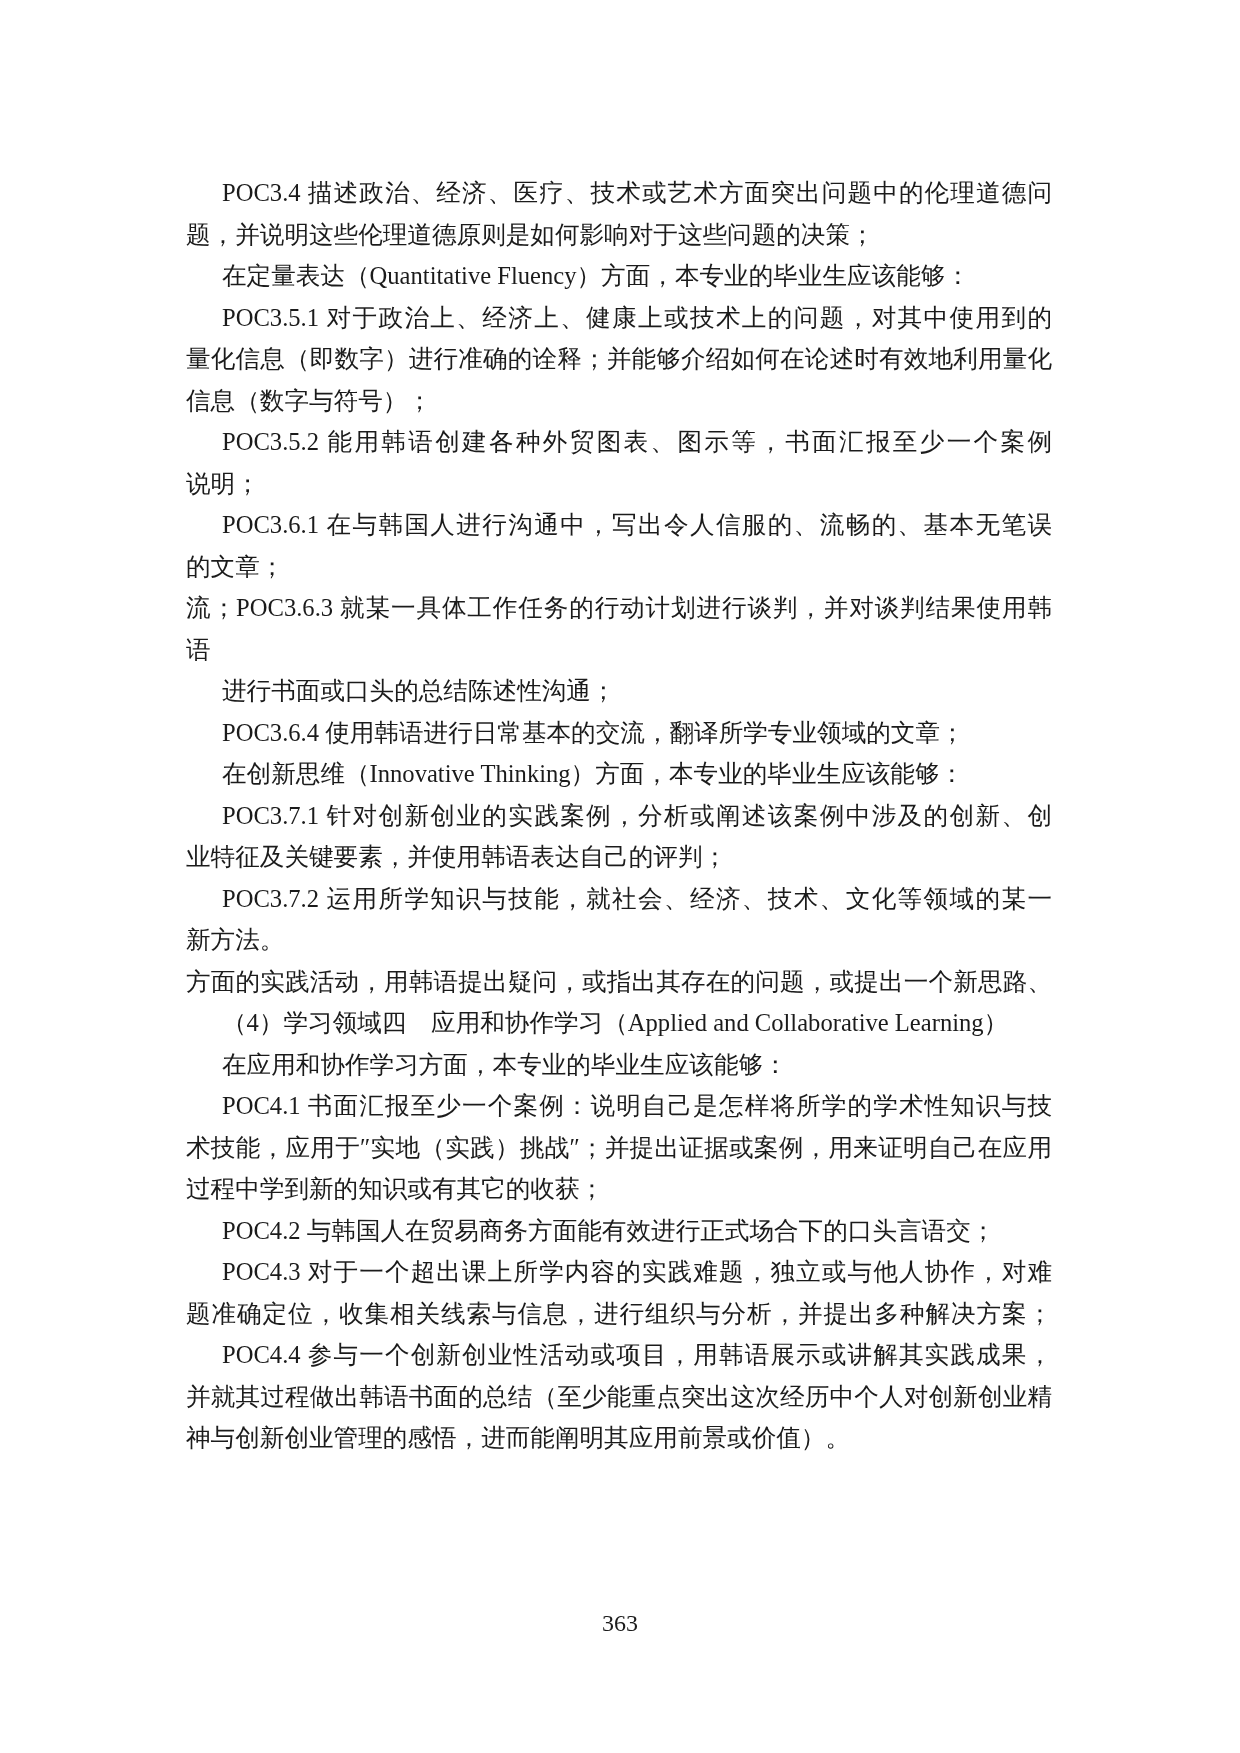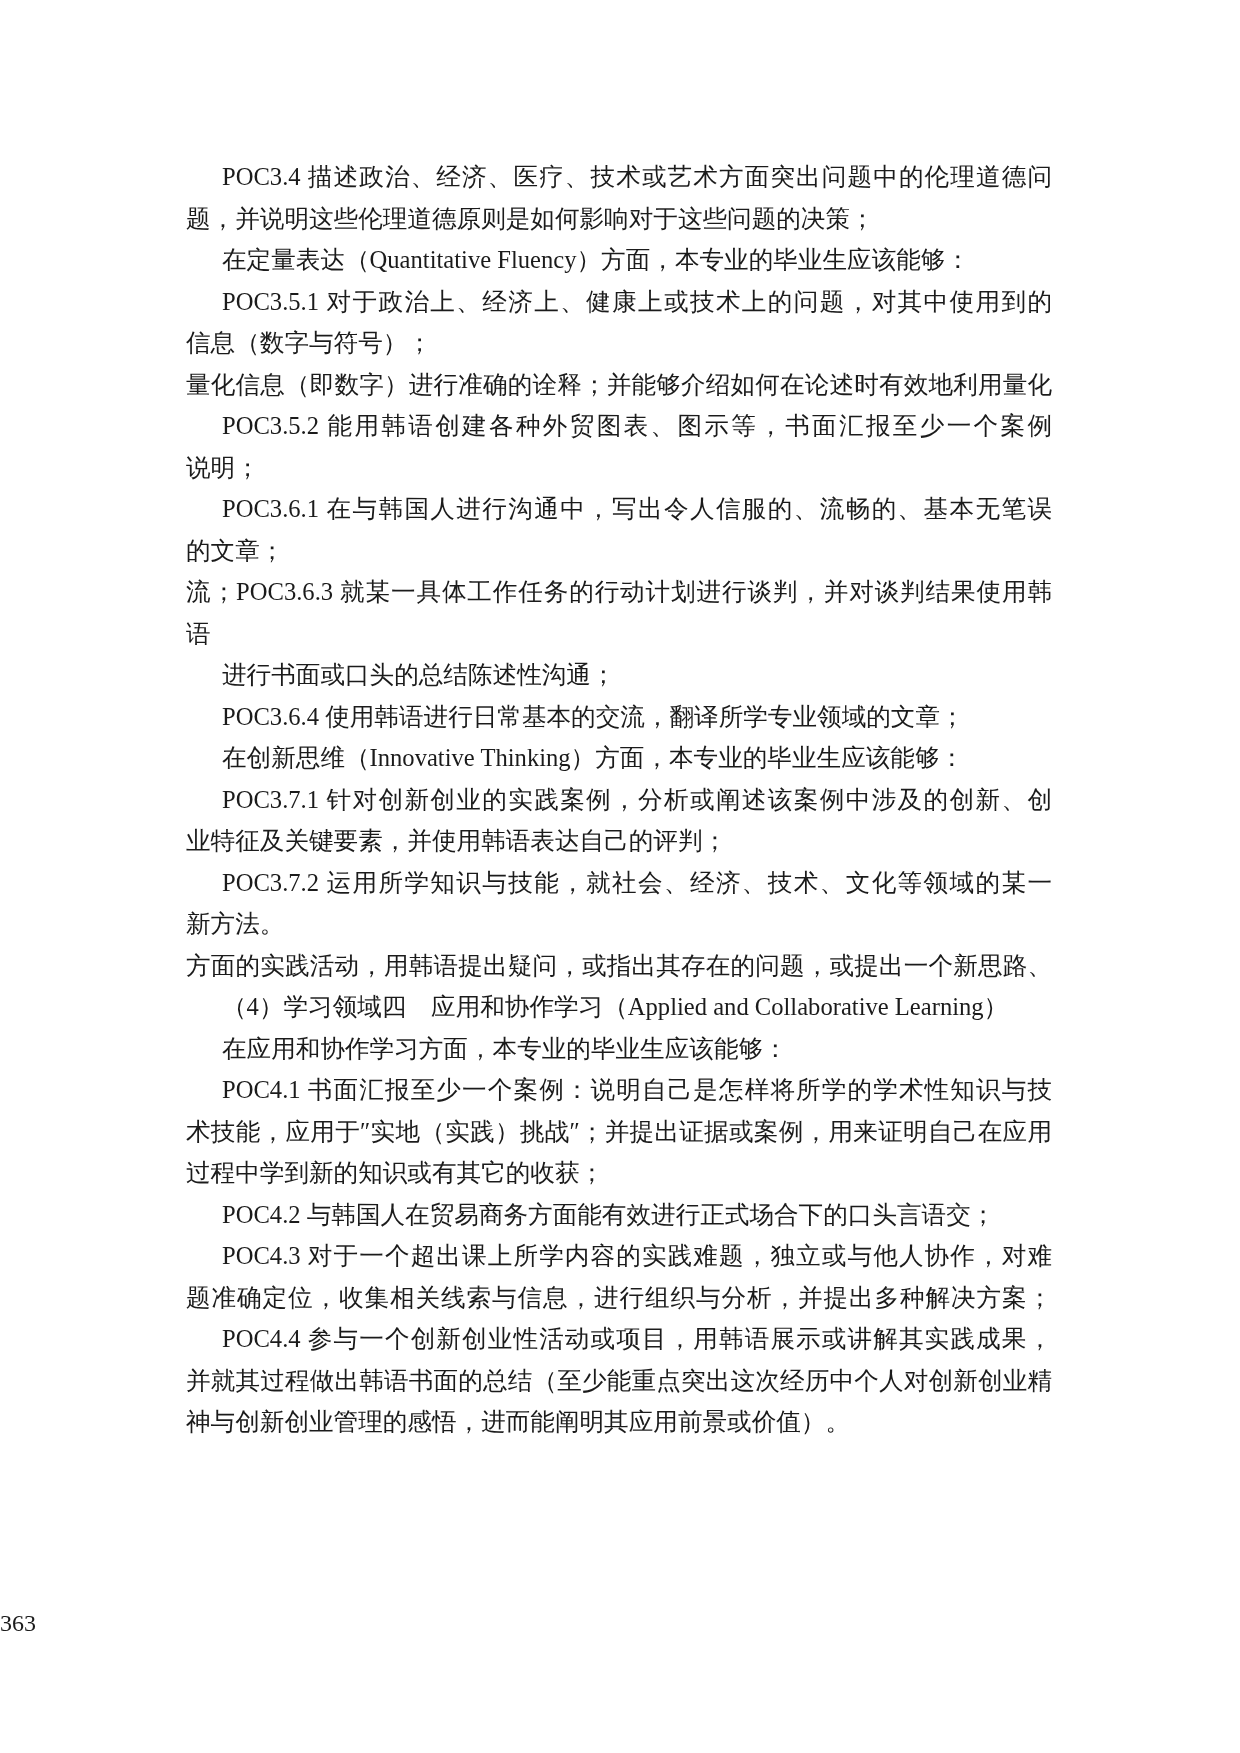--- a/index.html
+++ b/index.html
@@ -12,21 +12,21 @@
     width: 1240px;
     height: 1753px;
     background: #ffffff;
     overflow: hidden;
     font-family: "Liberation Serif", "DejaVu Serif", serif;
     color: #1b1b1b;
   }
   .doc-body {
     position: absolute;
     left: 186px;
-    top: 156px;
+    top: 172px;
     width: 866px;
     font-size: 24.6px;
     line-height: 41.5px;
   }
   .line {
     height: 41.5px;
     white-space: pre;
   }
   .line.indent {
     padding-left: 36px;
@@ -34,37 +34,37 @@
   .line.justify {
     white-space: normal;
     text-align: justify;
     text-align-last: justify;
   }
   .page-footer {
     position: absolute;
     left: 0;
     top: 1608px;
     width: 100%;
-    text-align: left;
+    text-align: center;
     font-size: 24px;
     line-height: 30px;
     color: #1b1b1b;
   }
 </style>
 </head>
 <body>
 
 <div class="page">
   <div class="doc-body">
       <div class="line indent justify">POC3.4 描述政治、经济、医疗、技术或艺术方面突出问题中的伦理道德问</div>
       <div class="line">题，并说明这些伦理道德原则是如何影响对于这些问题的决策；</div>
       <div class="line indent">在定量表达（Quantitative Fluency）方面，本专业的毕业生应该能够：</div>
       <div class="line indent justify">POC3.5.1 对于政治上、经济上、健康上或技术上的问题，对其中使用到的</div>
+      <div class="line justify">量化信息（即数字）进行准确的诠释；并能够介绍如何在论述时有效地利用量化</div>
       <div class="line">信息（数字与符号）；</div>
-      <div class="line justify">量化信息（即数字）进行准确的诠释；并能够介绍如何在论述时有效地利用量化</div>
       <div class="line indent justify">POC3.5.2 能用韩语创建各种外贸图表、图示等，书面汇报至少一个案例</div>
       <div class="line">说明；</div>
       <div class="line indent justify">POC3.6.1 在与韩国人进行沟通中，写出令人信服的、流畅的、基本无笔误</div>
       <div class="line">的文章；</div>
       <div class="line justify">流；POC3.6.3 就某一具体工作任务的行动计划进行谈判，并对谈判结果使用韩</div>
       <div class="line">语</div>
       <div class="line indent">进行书面或口头的总结陈述性沟通；</div>
       <div class="line indent">POC3.6.4 使用韩语进行日常基本的交流，翻译所学专业领域的文章；</div>
       <div class="line indent">在创新思维（Innovative Thinking）方面，本专业的毕业生应该能够：</div>
       <div class="line indent justify">POC3.7.1 针对创新创业的实践案例，分析或阐述该案例中涉及的创新、创</div>

